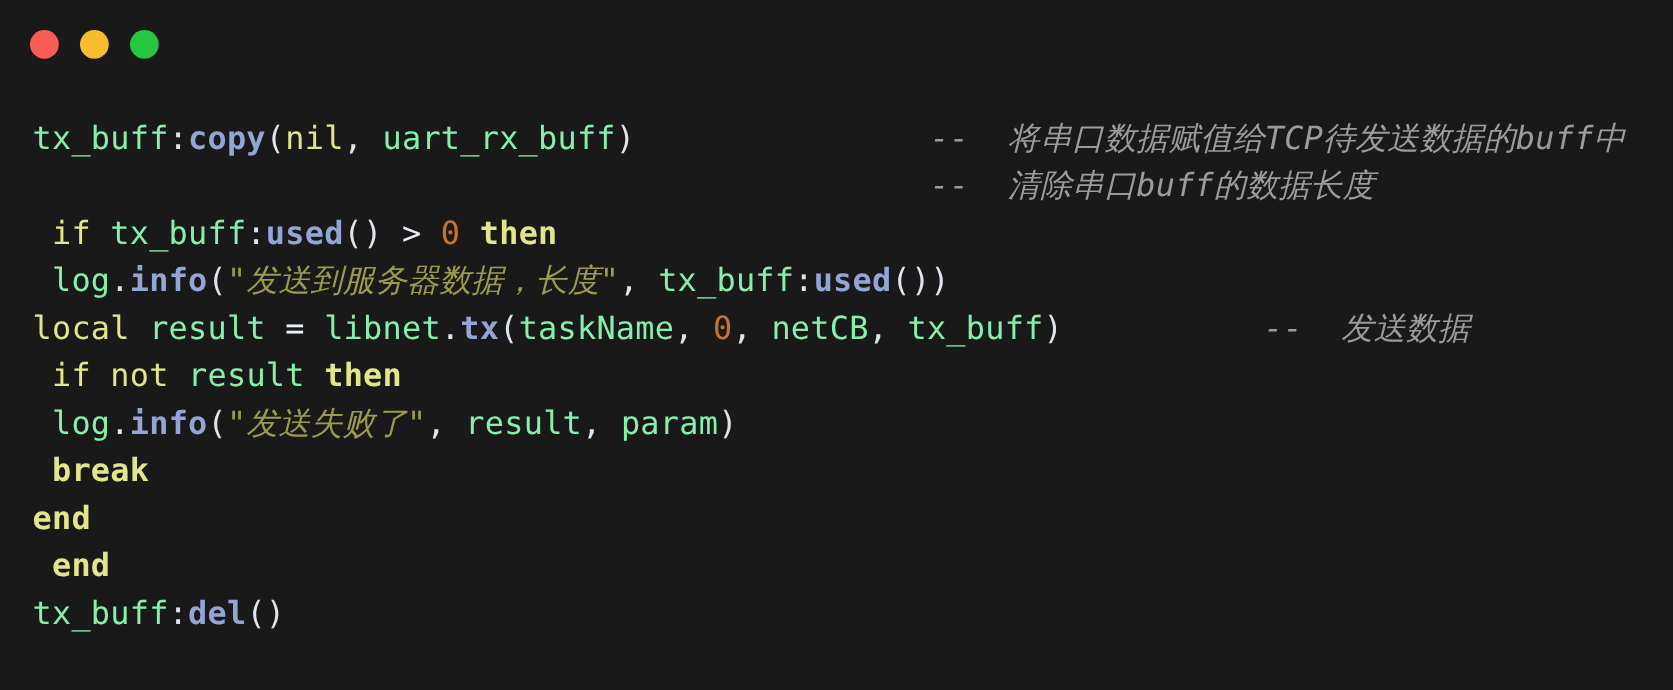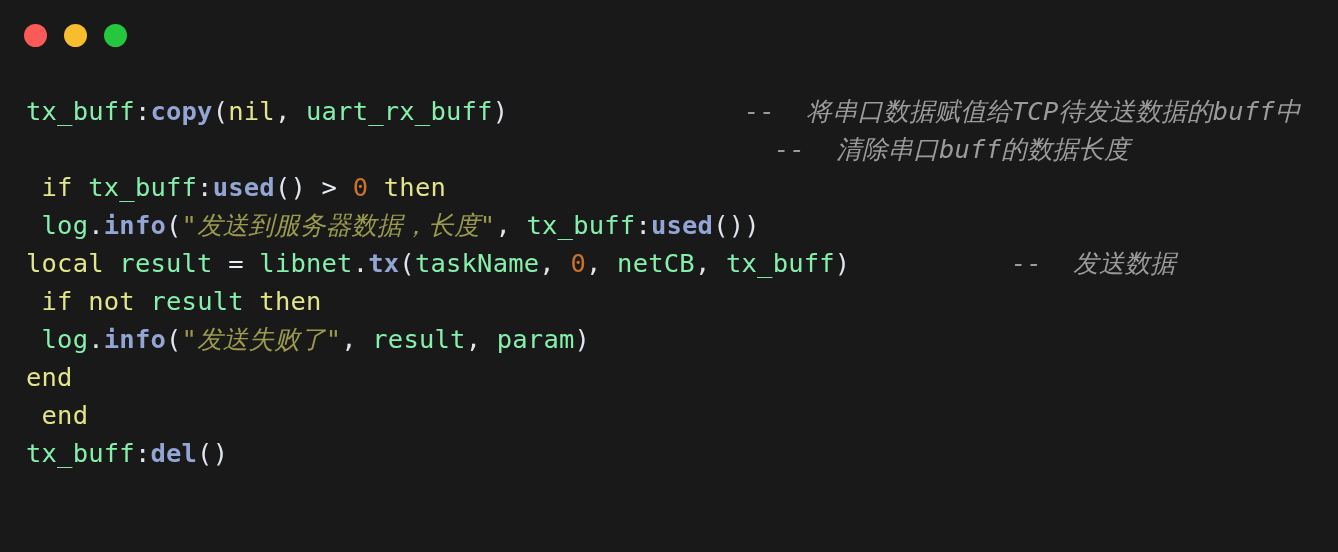--- a/index.html
+++ b/index.html
@@ -74,45 +74,46 @@
     position: absolute;
     top: 0;
     white-space: pre;
   }
 
   
   .t-var      { color: #86efac; }
   .t-method   { color: #93a5d4; font-weight: bold; }
   .t-punct    { color: #dfe5ec; }
   .t-kw       { color: #e3e58a; font-weight: normal; }
-  .t-kw2      { color: #e3e58a; }
+  .t-kw2      { color: #e3e58a; font-weight: bold; }
   .t-num      { color: #c9722b; }
   .t-str      { color: #9a9b4f; font-style: italic; }
   .t-op       { color: #e8eef5; }
   .t-comment  { color: #9b9b9b; font-style: italic; text-align: right; }
 </style>
 </head>
 <body>
 
 <div id="window">
 
   <div id="titlebar">
     <div class="dots">
       <span class="dot dot-close"></span>
       <span class="dot dot-min"></span>
       <span class="dot dot-max"></span>
     </div>
   </div>
 
   <div id="code">
       <div class="line"><span class="code-part"><span class="t-var">tx_buff</span><span class="t-punct">:</span><span class="t-method">copy</span><span class="t-punct">(</span><span class="t-kw">nil</span><span class="t-punct">, </span><span class="t-var">uart_rx_buff</span><span class="t-punct">)</span></span><span class="comment-part t-comment" style="left: 718px;">--  将串口数据赋值给TCP待发送数据的buff中</span></div>
-      <div class="line"><span class="comment-part t-comment" style="left: 748px;">--  清除串口buff的数据长度</span></div>
+      <div class="line"><span class="comment-part t-comment" style="left: 718px;">--  清除串口buff的数据长度</span></div>
       <div class="line"><span class="code-part"><span class="t-punct"> </span><span class="t-kw">if</span><span class="t-punct"> </span><span class="t-var">tx_buff</span><span class="t-punct">:</span><span class="t-method">used</span><span class="t-punct">() </span><span class="t-op">&gt;</span><span class="t-punct"> </span><span class="t-num">0</span><span class="t-punct"> </span><span class="t-kw2">then</span></span></div>
       <div class="line"><span class="code-part"><span class="t-punct"> </span><span class="t-var">log</span><span class="t-punct">.</span><span class="t-method">info</span><span class="t-punct">(</span><span class="t-str">"发送到服务器数据，长度"</span><span class="t-punct">, </span><span class="t-var">tx_buff</span><span class="t-punct">:</span><span class="t-method">used</span><span class="t-punct">())</span></span></div>
       <div class="line"><span class="code-part"><span class="t-kw">local</span><span class="t-punct"> </span><span class="t-var">result</span><span class="t-punct"> </span><span class="t-op">=</span><span class="t-punct"> </span><span class="t-var">libnet</span><span class="t-punct">.</span><span class="t-method">tx</span><span class="t-punct">(</span><span class="t-var">taskName</span><span class="t-punct">, </span><span class="t-num">0</span><span class="t-punct">, </span><span class="t-var">netCB</span><span class="t-punct">, </span><span class="t-var">tx_buff</span><span class="t-punct">)</span></span><span class="comment-part t-comment" style="left: 985px;">--  发送数据</span></div>
       <div class="line"><span class="code-part"><span class="t-punct"> </span><span class="t-kw">if</span><span class="t-punct"> </span><span class="t-kw">not</span><span class="t-punct"> </span><span class="t-var">result</span><span class="t-punct"> </span><span class="t-kw2">then</span></span></div>
       <div class="line"><span class="code-part"><span class="t-punct"> </span><span class="t-var">log</span><span class="t-punct">.</span><span class="t-method">info</span><span class="t-punct">(</span><span class="t-str">"发送失败了"</span><span class="t-punct">, </span><span class="t-var">result</span><span class="t-punct">, </span><span class="t-var">param</span><span class="t-punct">)</span></span></div>
+      <div class="line"><span class="code-part"><span class="t-punct"> </span><span class="t-kw2">break</span></span></div>
       <div class="line"><span class="code-part"><span class="t-kw2">end</span></span></div>
       <div class="line"><span class="code-part"><span class="t-punct"> </span><span class="t-kw2">end</span></span></div>
       <div class="line"><span class="code-part"><span class="t-var">tx_buff</span><span class="t-punct">:</span><span class="t-method">del</span><span class="t-punct">()</span></span></div>
     </div>
 
 </div>
 
 </body></html>

